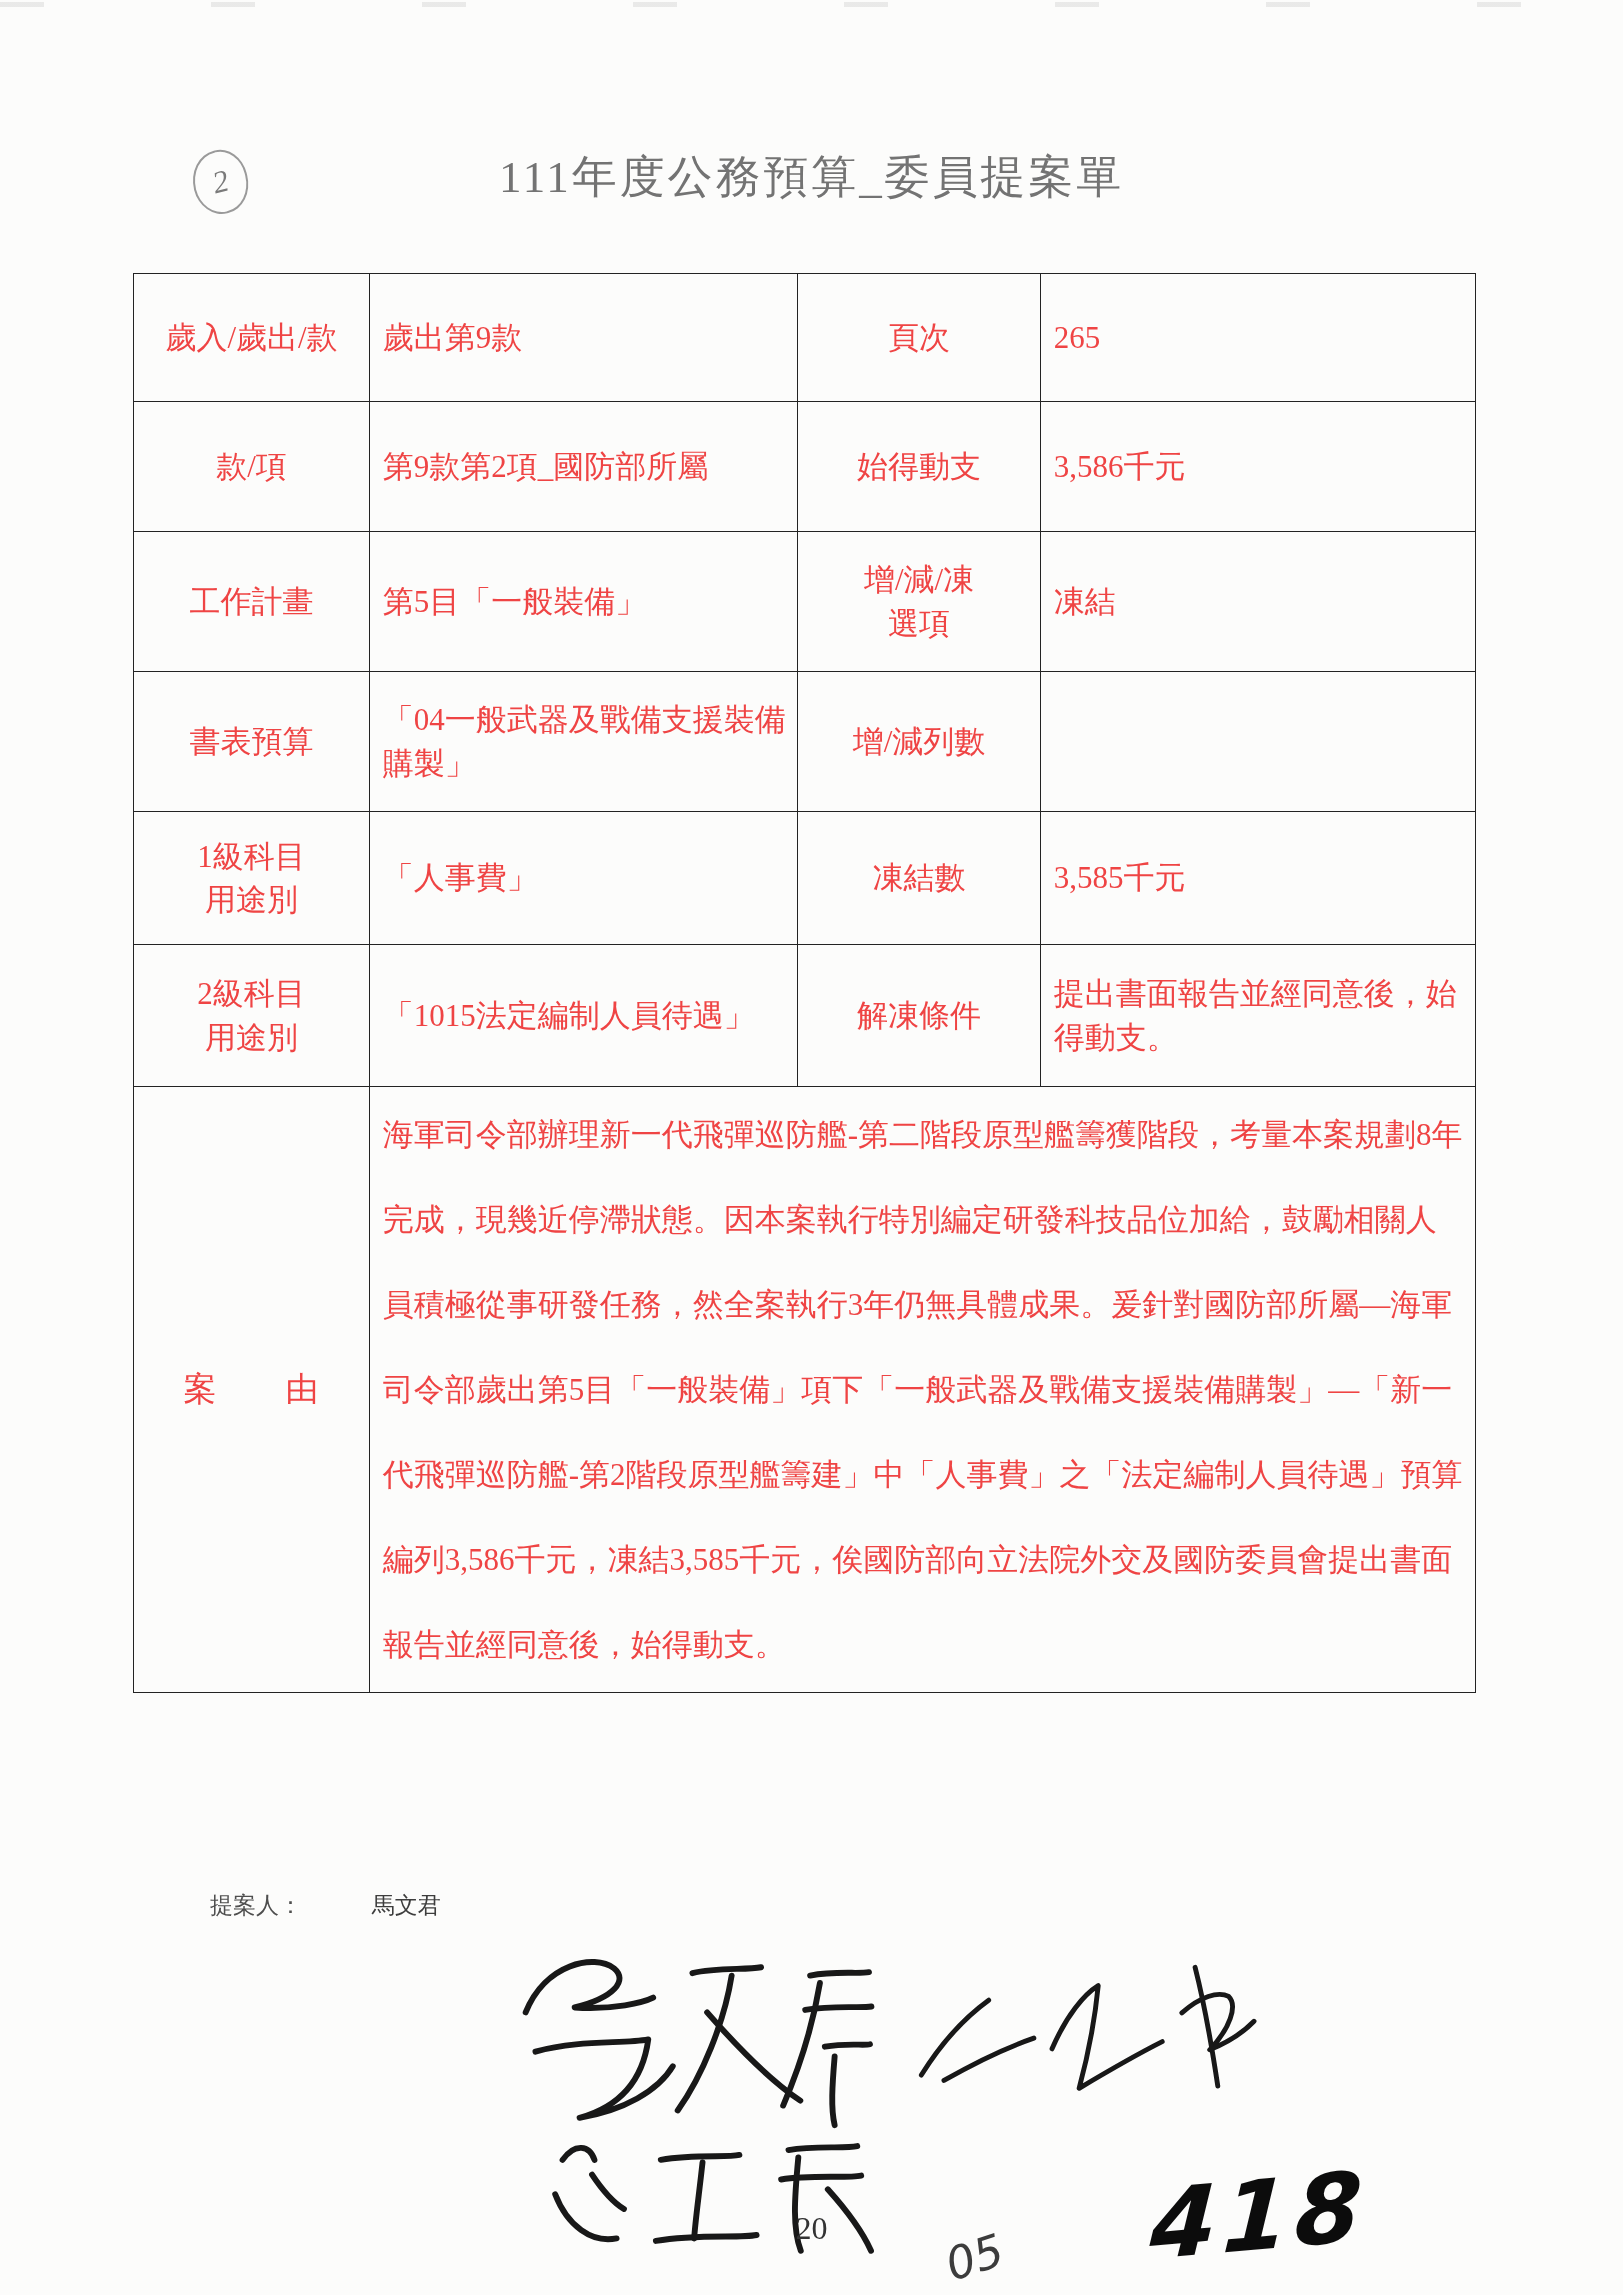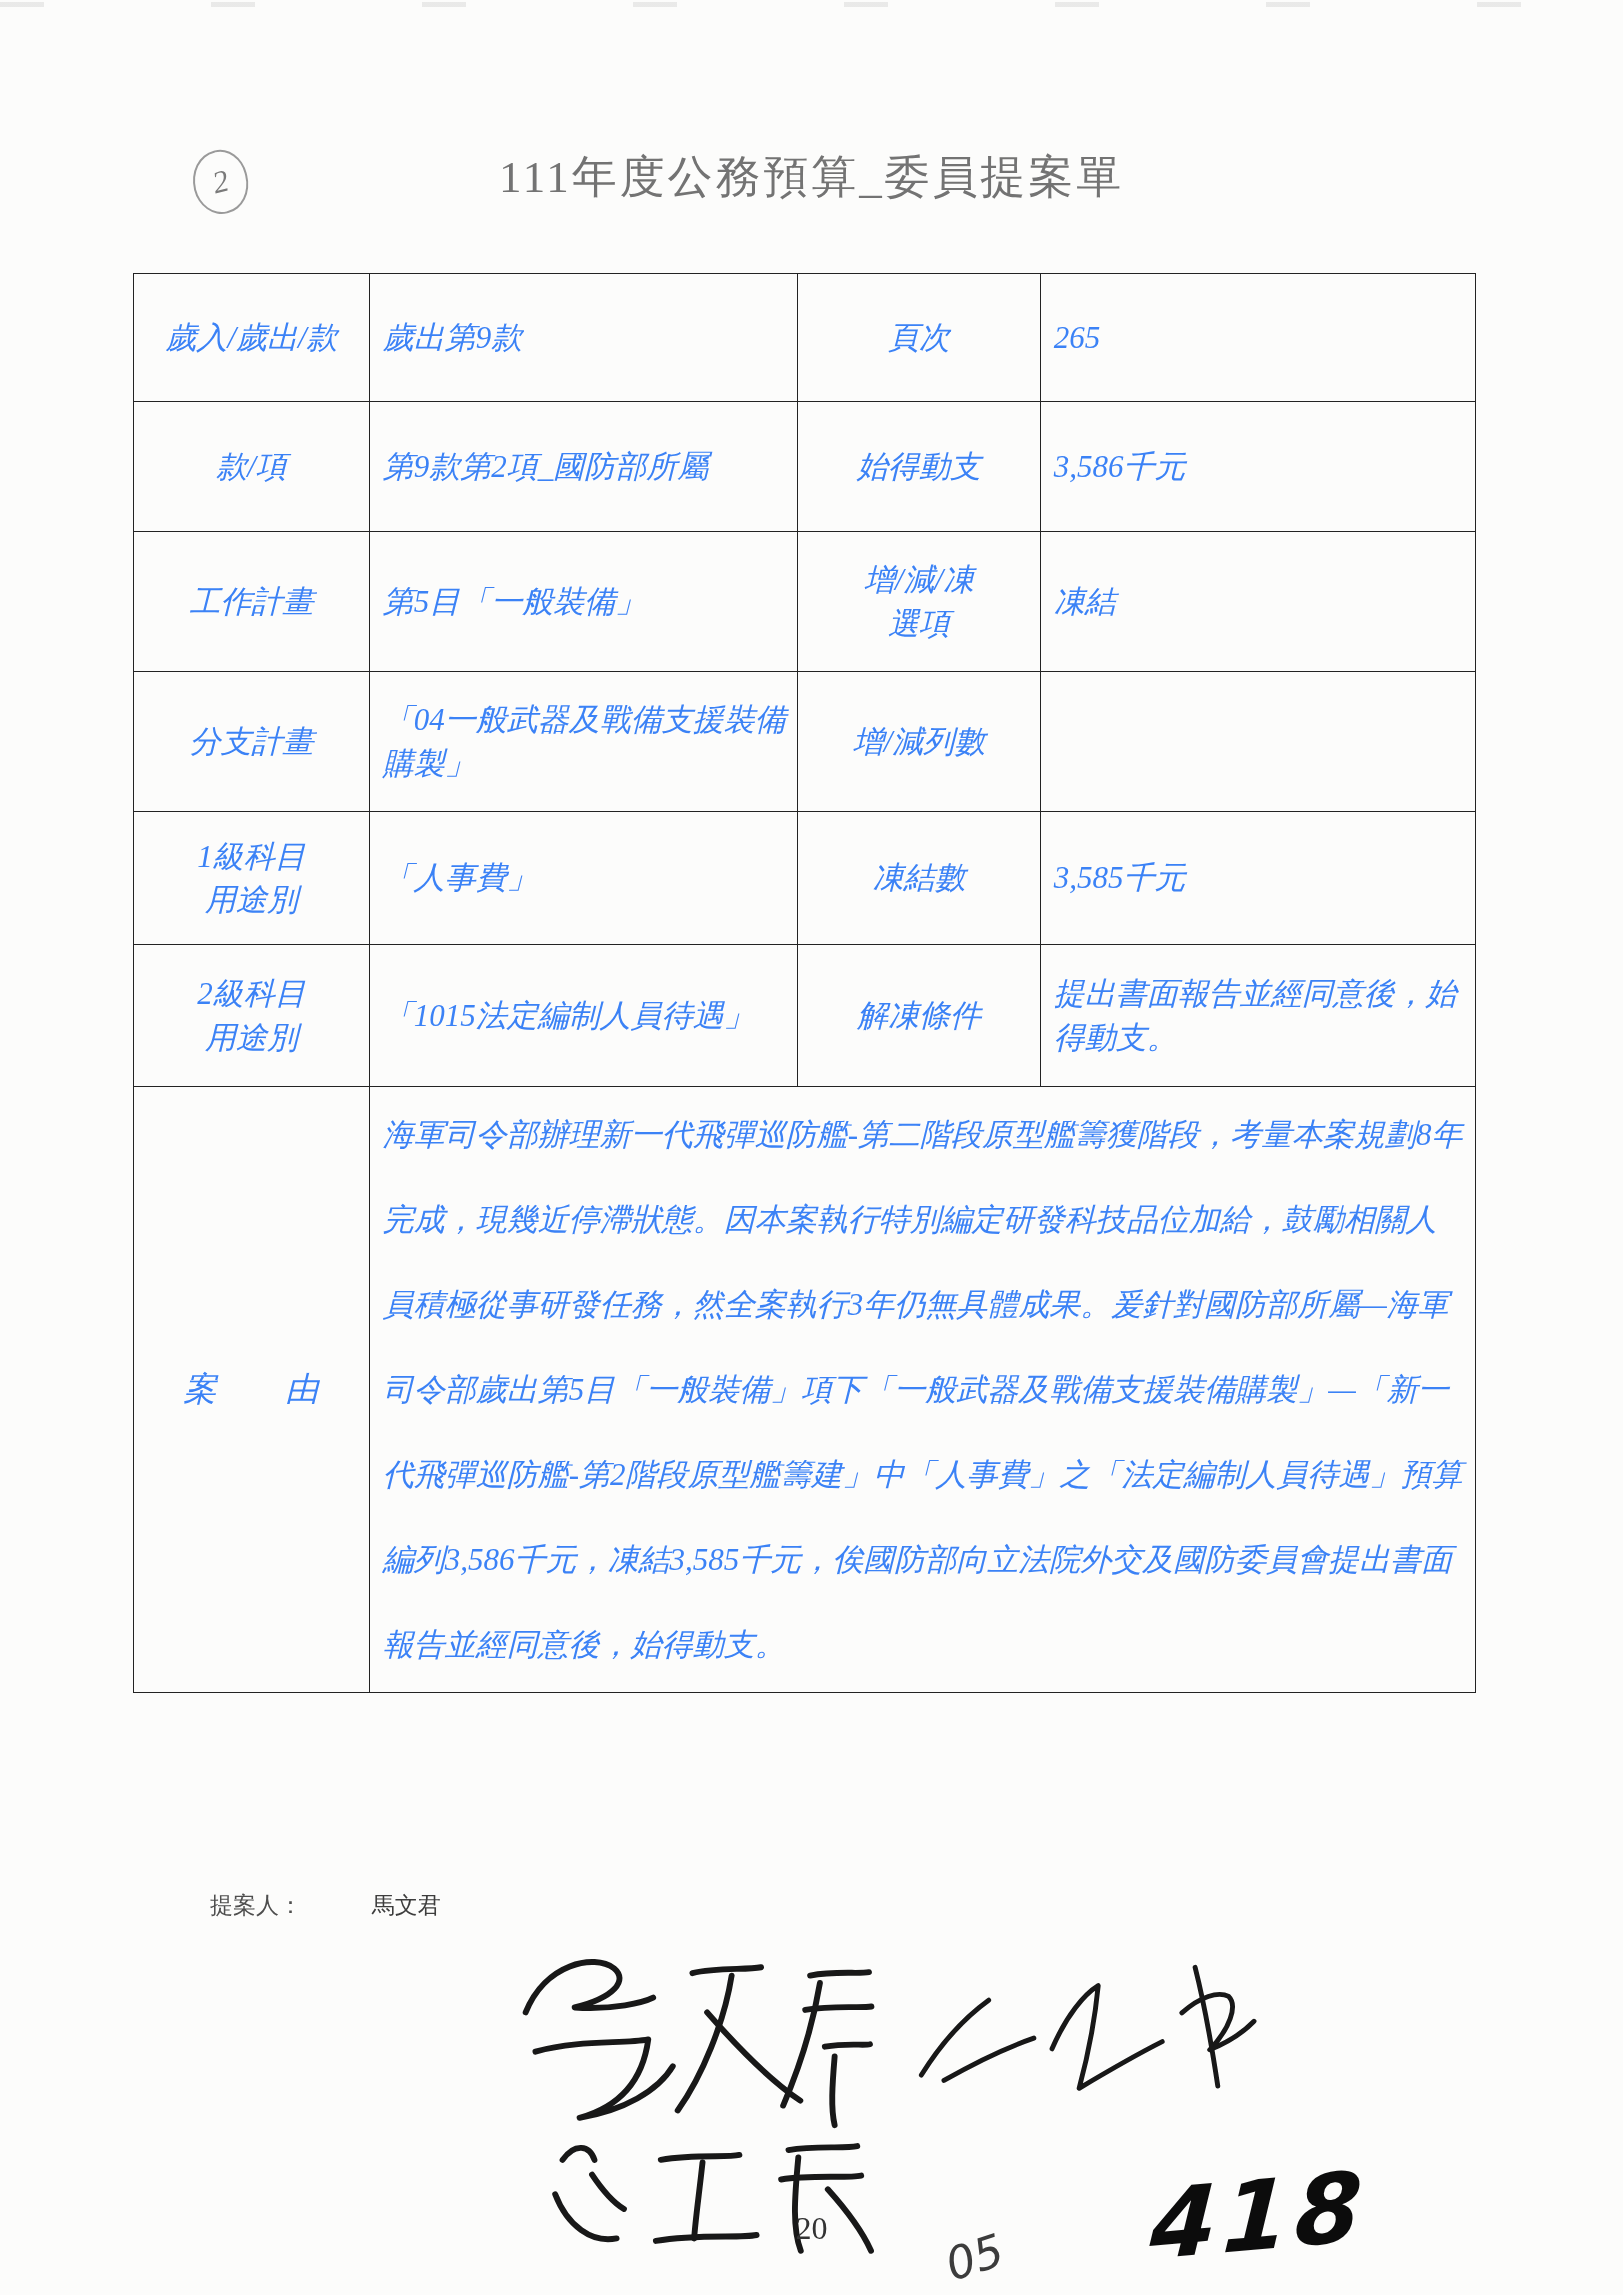--- a/index.html
+++ b/index.html
@@ -50,24 +50,23 @@
     left: 133px; top: 273px;
     width: 1342px;
     border-collapse: collapse;
     table-layout: fixed;
   }
   .form td {
     border: 1.5px solid #232323;
     font-size: 31px;
     line-height: 1.4;
     vertical-align: middle;
-    color: #3b82f6;
+    color: #ef4444;
     white-space: pre-line;
     overflow: hidden;
-    font-style: italic;
   }
   .form td.lbl { text-align: center; padding: 4.9px 6.9px; }
   .form td.val { text-align: left; padding: 4.9px 7.9px 4.9px 12.8px; }
   tr.rh1 { height: 128px; }
   tr.rh2 { height: 130px; }
   tr.rh3 { height: 192px; }
   tr.rh4 { height: 140px; }
   tr.rh5 { height: 140px; }
   tr.rh6 { height: 133px; }
   tr.rh7 { height: 142px; }
@@ -163,21 +162,21 @@
         <td class="val">3,586千元</td>
       </tr>
       <tr class="rh4">
         <td class="lbl">工作計畫</td>
         <td class="val">第5目「一般裝備」</td>
         <td class="lbl">增/減/凍
 選項</td>
         <td class="val">凍結</td>
       </tr>
       <tr class="rh5">
-        <td class="lbl">分支計畫</td>
+        <td class="lbl">書表預算</td>
         <td class="val">「04一般武器及戰備支援裝備購製」</td>
         <td class="lbl">增/減列數</td>
         <td class="val"></td>
       </tr>
       <tr class="rh6">
         <td class="lbl">1級科目
 用途別</td>
         <td class="val">「人事費」</td>
         <td class="lbl">凍結數</td>
         <td class="val">3,585千元</td>

